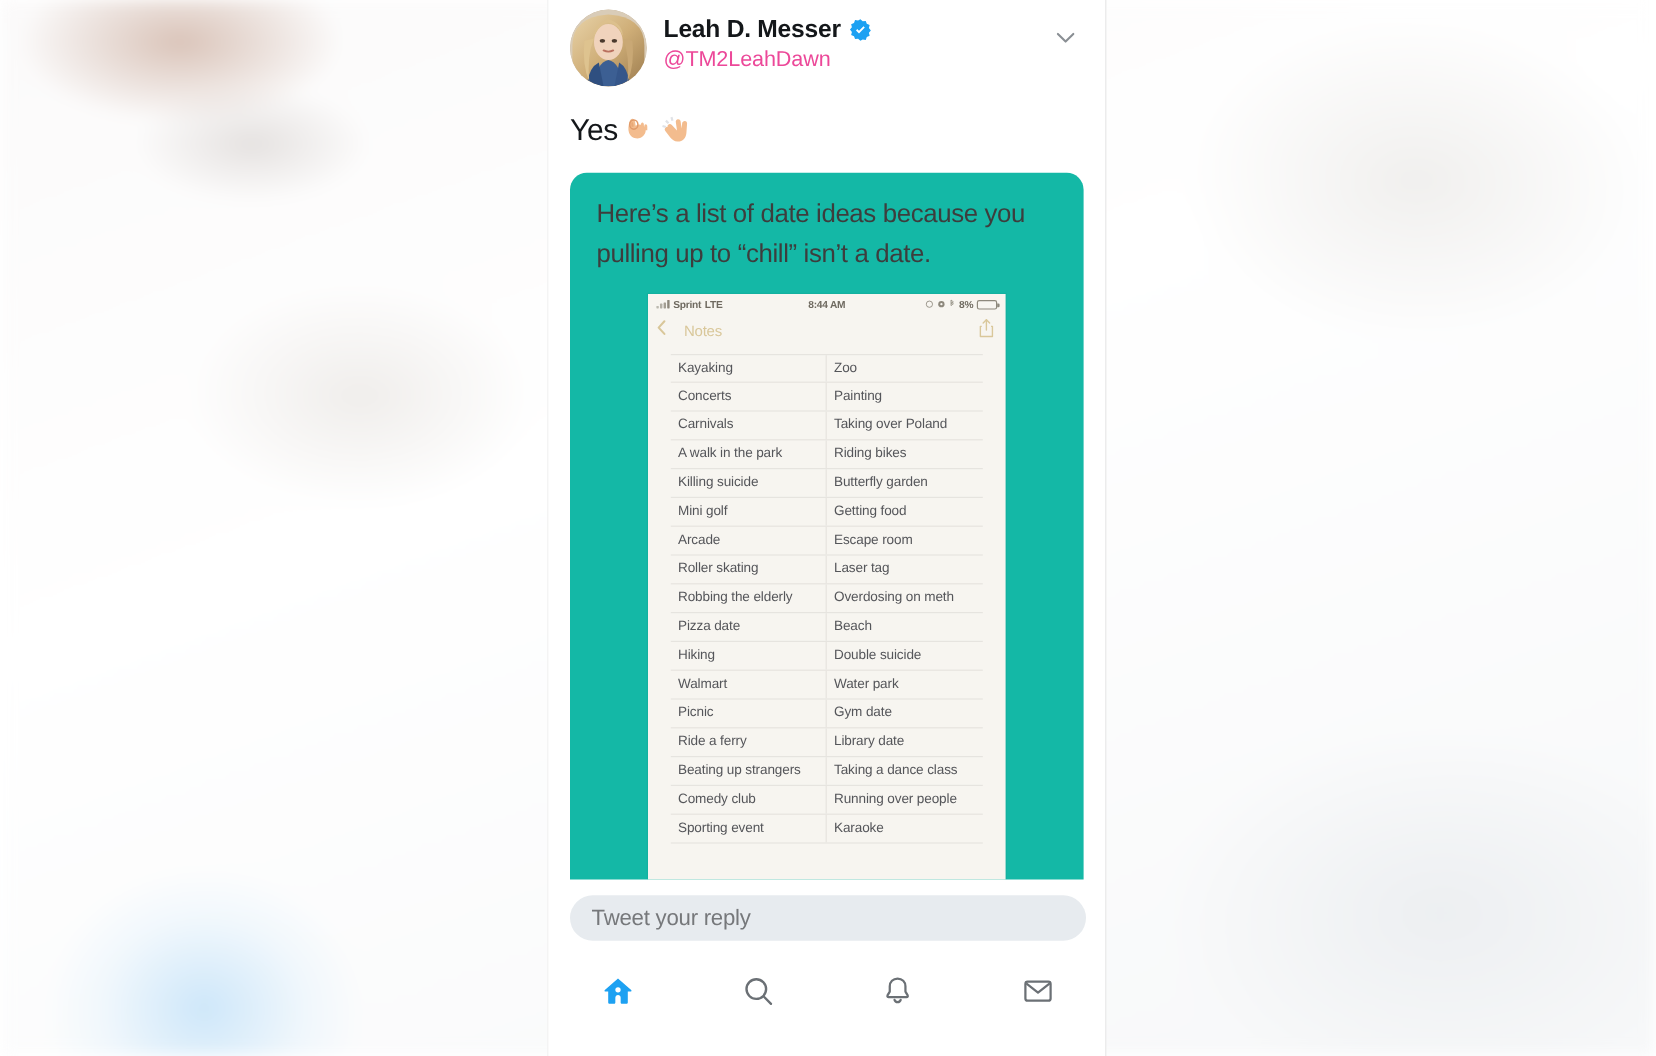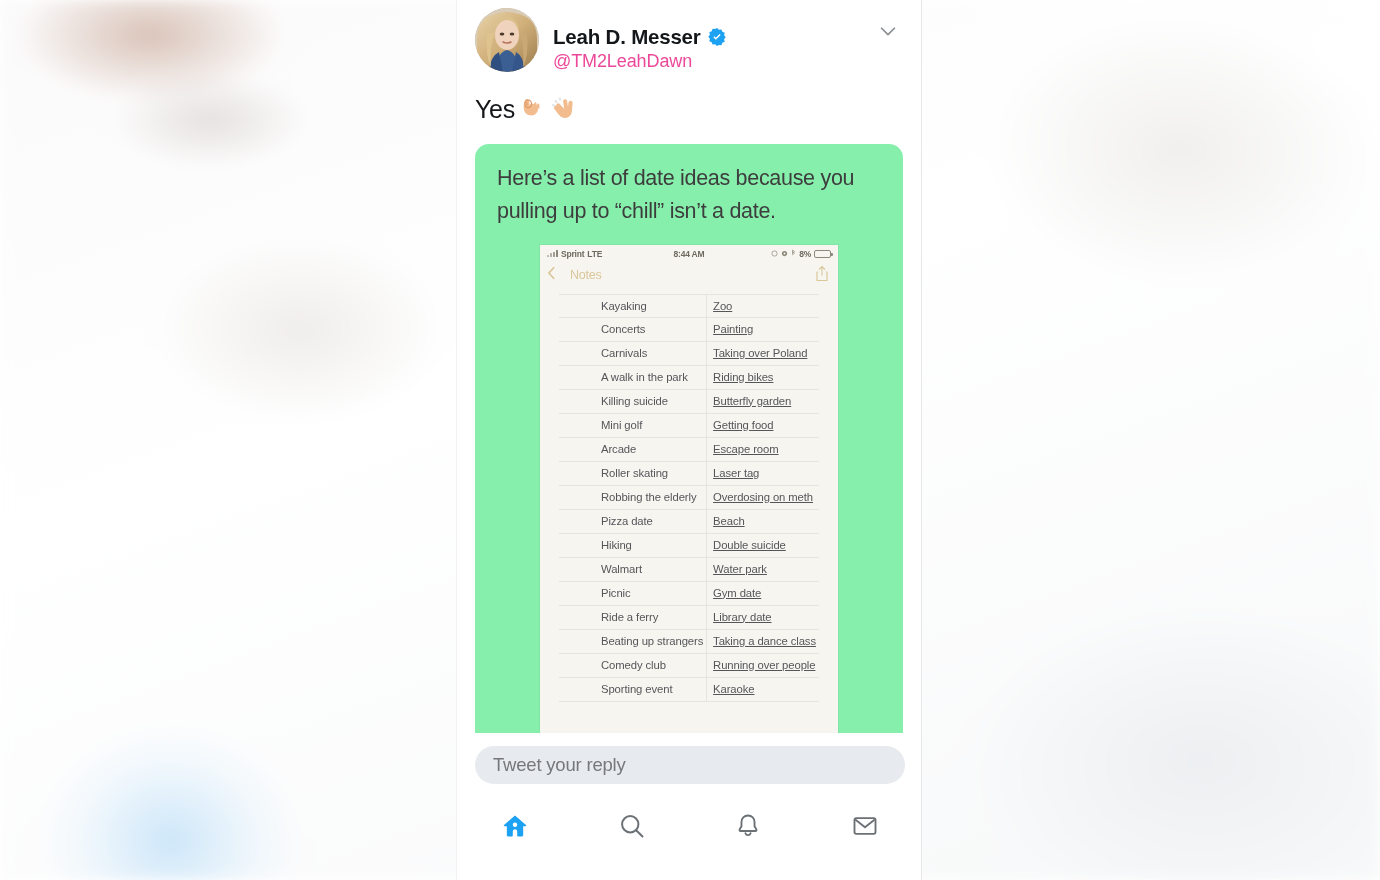--- a/index.html
+++ b/index.html
@@ -29,21 +29,21 @@
     position: absolute; left: 456px; top: 0;
     width: 466px; height: 880px;
     background: #ffffff;
     border-right: 1px solid #e8e8e8;
     border-left: 1px solid #f2f2f2;
     overflow: hidden;
   }
 
   
   .tweet-header {
-    display: flex; align-items: flex-end;
+    display: flex; align-items: flex-start;
     padding: 8px 14px 0 18px;
     position: relative;
   }
   .avatar {
     width: 64px; height: 64px; border-radius: 50%;
     flex: 0 0 64px; overflow: hidden;
     background: #c9b79c; position: relative;
   }
   .avatar svg { display: block; width: 100%; height: 100%; }
 
@@ -68,21 +68,21 @@
     padding: 22px 18px 0 18px;
     font-size: 25px; color: #14171a; letter-spacing: -0.3px;
     display: flex; align-items: center; gap: 2px;
   }
   .emoji { display: inline-block; width: 30px; height: 30px; vertical-align: -5px; }
 
   
   .media-card {
     margin: 20px 18px 0 18px;
     border-radius: 14px 14px 0 0;
-    background: #86efac;
+    background: #14b8a6;
     height: 589px;
     overflow: hidden;
     position: relative;
   }
   .media-caption {
     padding: 18px 22px 4px 22px;
     font-size: 21.5px; line-height: 1.55; color: #3d3d3d;
     letter-spacing: -0.3px;
   }
 
@@ -127,22 +127,22 @@
   .notes-back-label { font-size: 12.5px; color: #d9c79a; letter-spacing: -0.2px; }
 
   
   .notes-table { margin: 2px auto 0 auto; width: 260px; }
   .note-row { display: flex; border-bottom: 1px solid #e6e4df; height: 24px; }
   .note-row:first-child { border-top: 1px solid #e6e4df; }
   .note-cell {
     font-size: 11.3px; color: #55565a; letter-spacing: -0.1px;
     padding: 5px 0 0 6px; line-height: 1.1; overflow: hidden; white-space: nowrap;
   }
-  .note-cell.left { width: 130px; border-right: 1px solid #e6e4df; margin-left: 36px; }
-  .note-cell.right { width: 130px; text-decoration: underline; }
+  .note-cell.left { width: 130px; border-right: 1px solid #e6e4df; }
+  .note-cell.right { width: 130px; }
 
   
   .reply-wrap { position: absolute; left: 0; top: 746px; width: 466px; padding: 0 18px; }
   .reply-box {
     height: 38px; background: #e7ebef; border-radius: 19px;
     display: flex; align-items: center; padding: 0 18px;
   }
   .reply-placeholder { font-size: 18.5px; color: #76787b; letter-spacing: -0.2px; }
 
   

